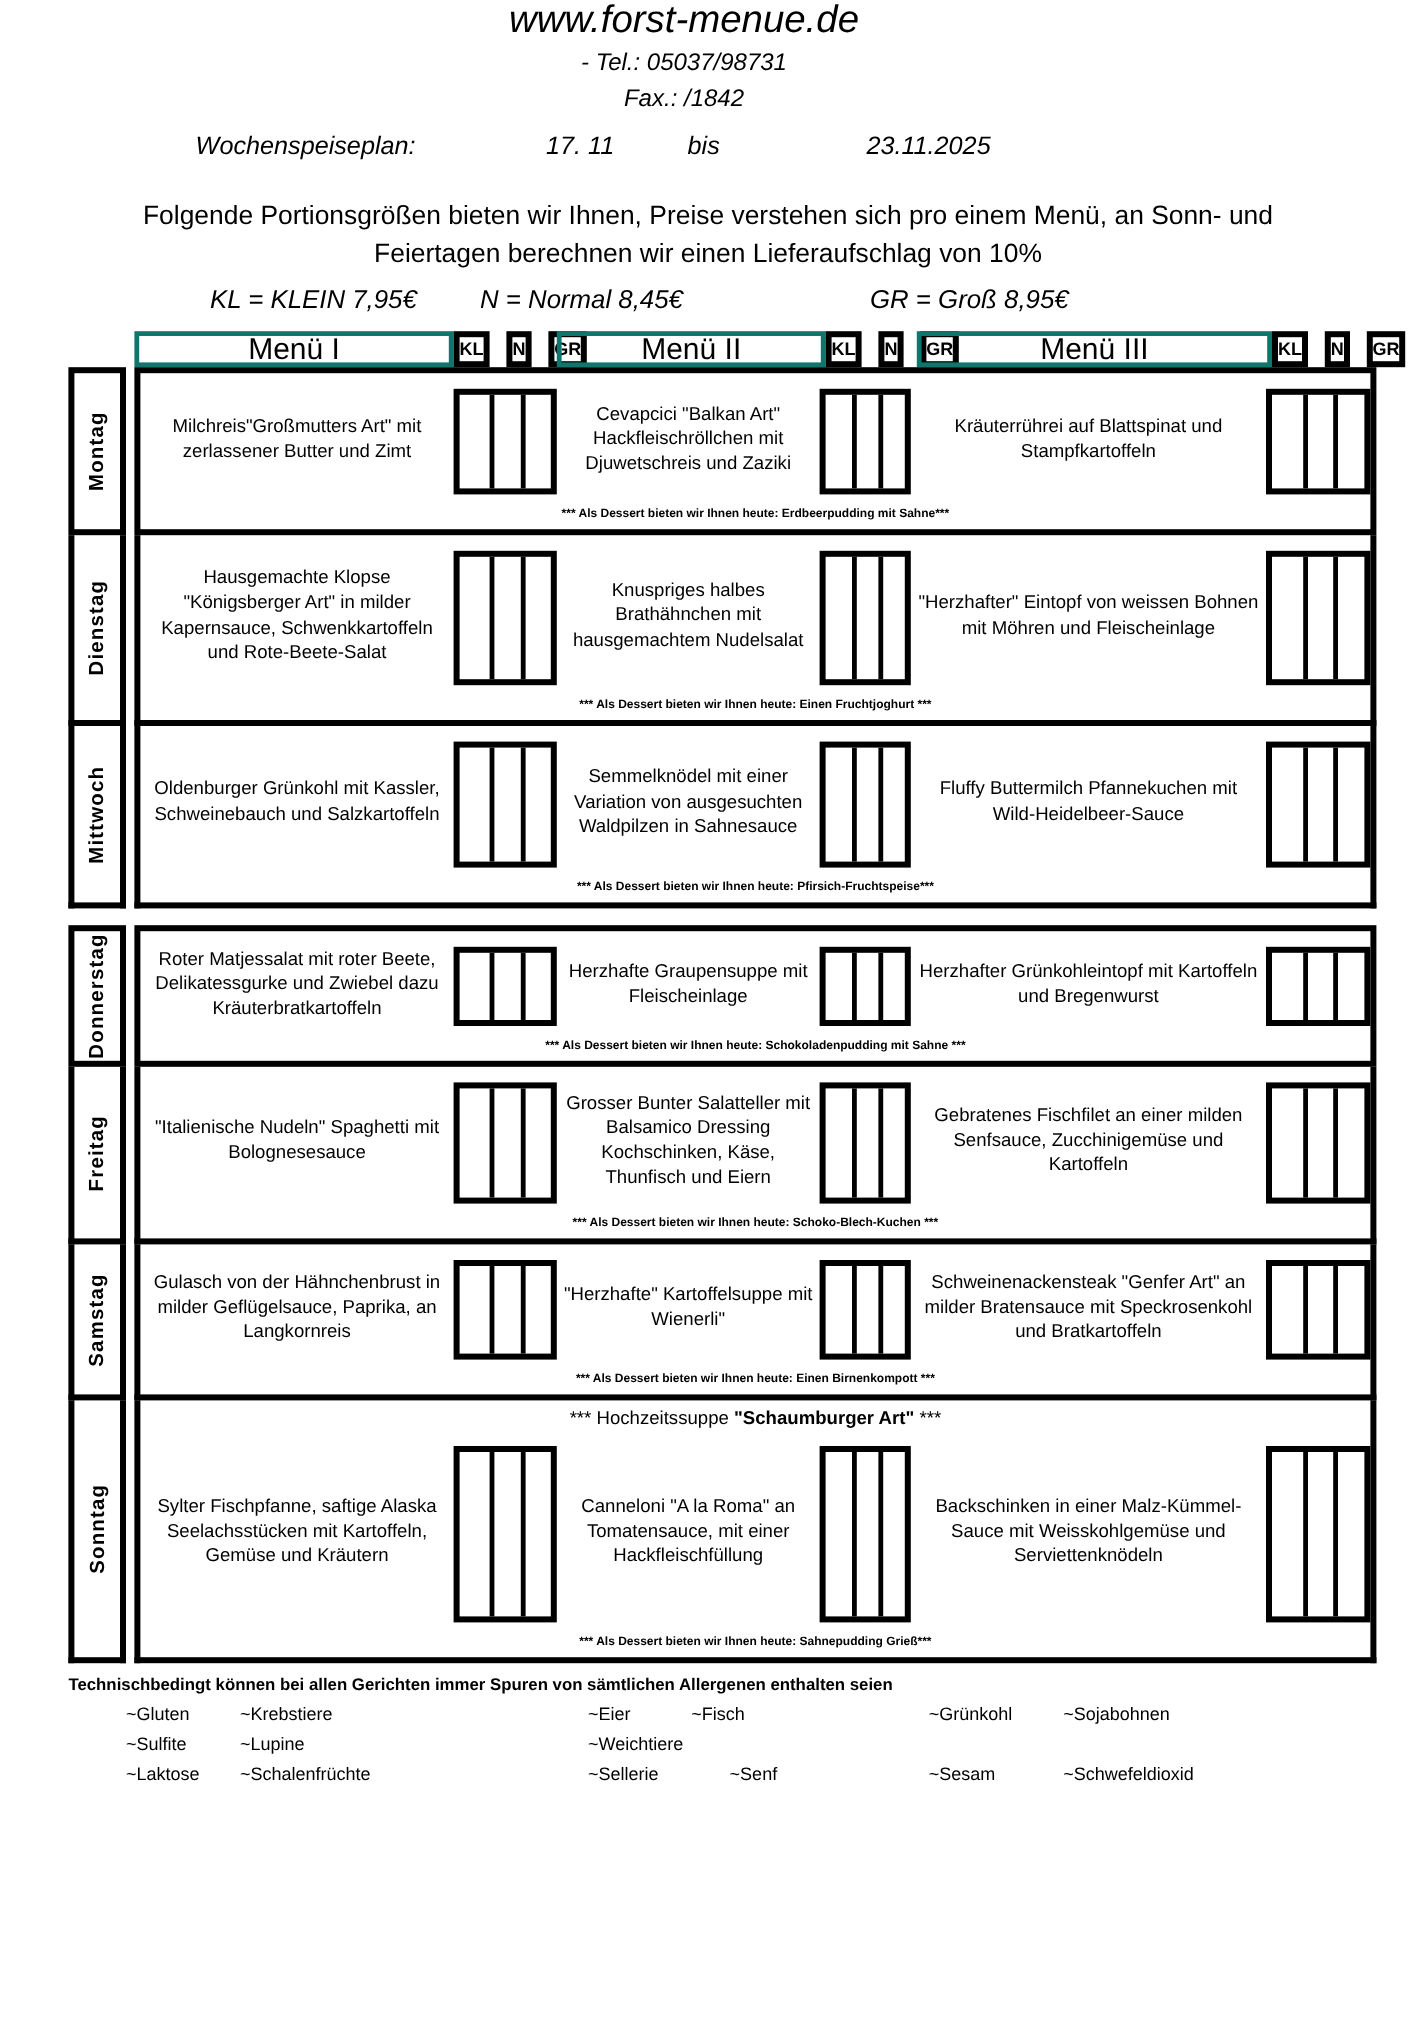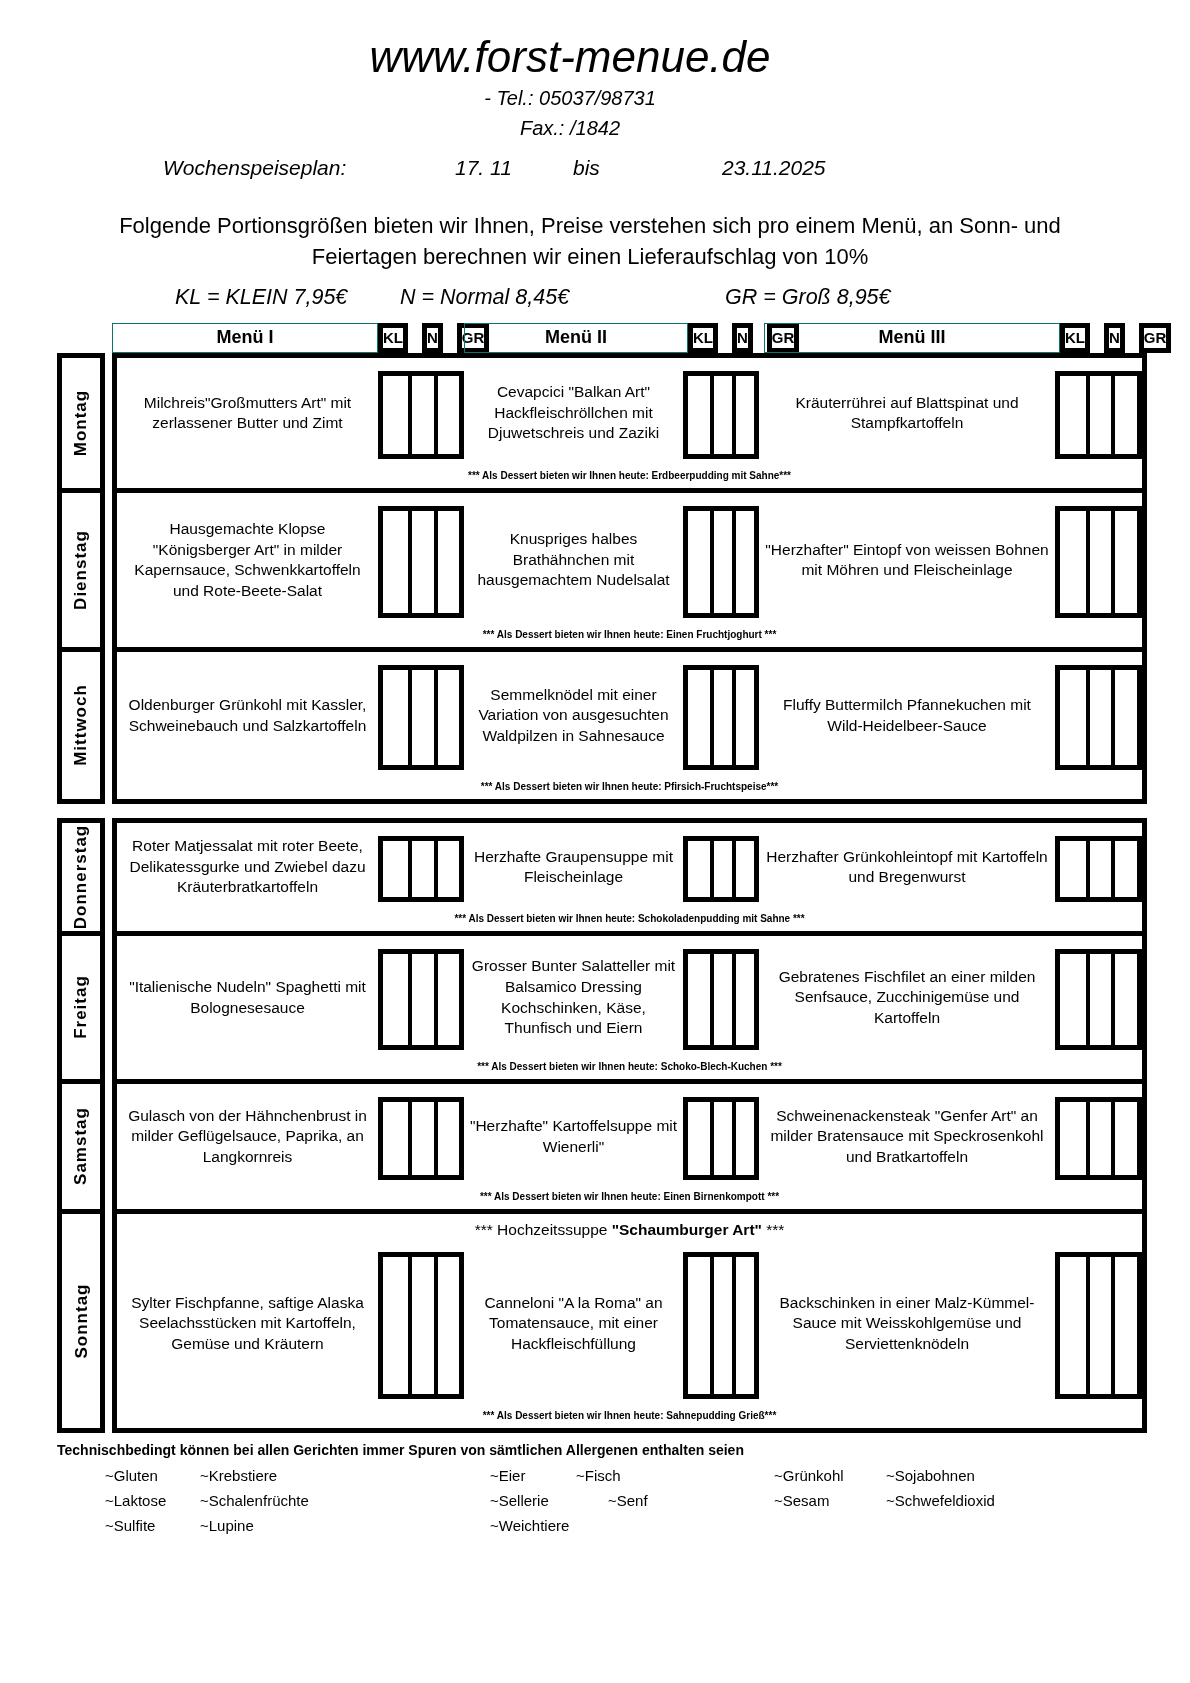--- a/index.html
+++ b/index.html
@@ -2,35 +2,35 @@
 <html><head>
 <meta charset="utf-8">
 <style>
   html,body{margin:0;padding:0;background:#fff;}
   body{width:1190px;height:1683px;overflow:hidden;color:#000;
        font-family:"Liberation Sans","DejaVu Sans",sans-serif;}
   .sheet{position:relative;width:1190px;height:1683px;background:#fff;}
 
   
   .doc-header{width:1140px;text-align:center;font-style:italic;}
-  .site-title{padding-top:34px;font-size:44px;line-height:1.05;}
+  .site-title{font-size:32px;line-height:1.05;}
   .contact-line{margin-top:7px;font-size:20px;}
   .week-row{position:relative;height:30px;margin-top:16px;font-size:21px;font-style:italic;}
   .week-row span{position:absolute;white-space:nowrap;}
   .portion-note{margin-top:24px;font-size:22px;line-height:1.42;text-align:center;width:1180px;}
   .price-row{position:relative;height:32px;margin-top:12px;font-size:21.5px;font-style:italic;}
   .price-row span{position:absolute;white-space:nowrap;}
 
   
   .menu-table{width:1090px;margin:6px 0 0 57px;}
   .head-grid{margin-left:55px;width:1035px;display:grid;
              grid-template-columns:266px 86px 224px 76px 296px 87px;}
-  .head-cell{box-sizing:border-box;border:1px solid #0f766e;height:30px;
+  .head-cell{box-sizing:border-box;border:4px solid #0f766e;height:30px;
              display:flex;align-items:center;justify-content:center;
-             font-weight:700;font-size:18px;}
+             font-weight:400;font-size:25px;}
   .head-sizes{box-sizing:border-box;display:grid;grid-template-columns:1fr 1fr 1fr;column-gap:14px;}
   .head-size-cell{box-sizing:border-box;border:5px solid #000;height:30px;
              display:flex;align-items:center;justify-content:center;
              font-weight:700;font-size:15px;}
 
   .menu-block{width:1090px;}
   .menu-block + .menu-block{margin-top:14px;}
   .day-row{display:flex;align-items:stretch;}
   .day-cell{box-sizing:border-box;width:48px;border:5px solid #000;
             display:flex;align-items:center;justify-content:center;overflow:visible;}
@@ -327,28 +327,28 @@
     <div>
         <div class="allergen-row">
           <span style="left: 48px;">~Gluten</span>
           <span style="left: 143px;">~Krebstiere</span>
           <span style="left: 433px;">~Eier</span>
           <span style="left: 519px;">~Fisch</span>
           <span style="left: 717px;">~Grünkohl</span>
           <span style="left: 829px;">~Sojabohnen</span>
         </div>
         <div class="allergen-row">
+          <span style="left: 48px;">~Sulfite</span>
+          <span style="left: 143px;">~Lupine</span>
+          <span style="left: 433px;">~Weichtiere</span>
+        </div>
+        <div class="allergen-row">
           <span style="left: 48px;">~Laktose</span>
           <span style="left: 143px;">~Schalenfrüchte</span>
           <span style="left: 433px;">~Sellerie</span>
           <span style="left: 551px;">~Senf</span>
           <span style="left: 717px;">~Sesam</span>
           <span style="left: 829px;">~Schwefeldioxid</span>
         </div>
-        <div class="allergen-row">
-          <span style="left: 48px;">~Sulfite</span>
-          <span style="left: 143px;">~Lupine</span>
-          <span style="left: 433px;">~Weichtiere</span>
-        </div>
       </div>
   </div>
 
 </div>
 
 </body></html>

